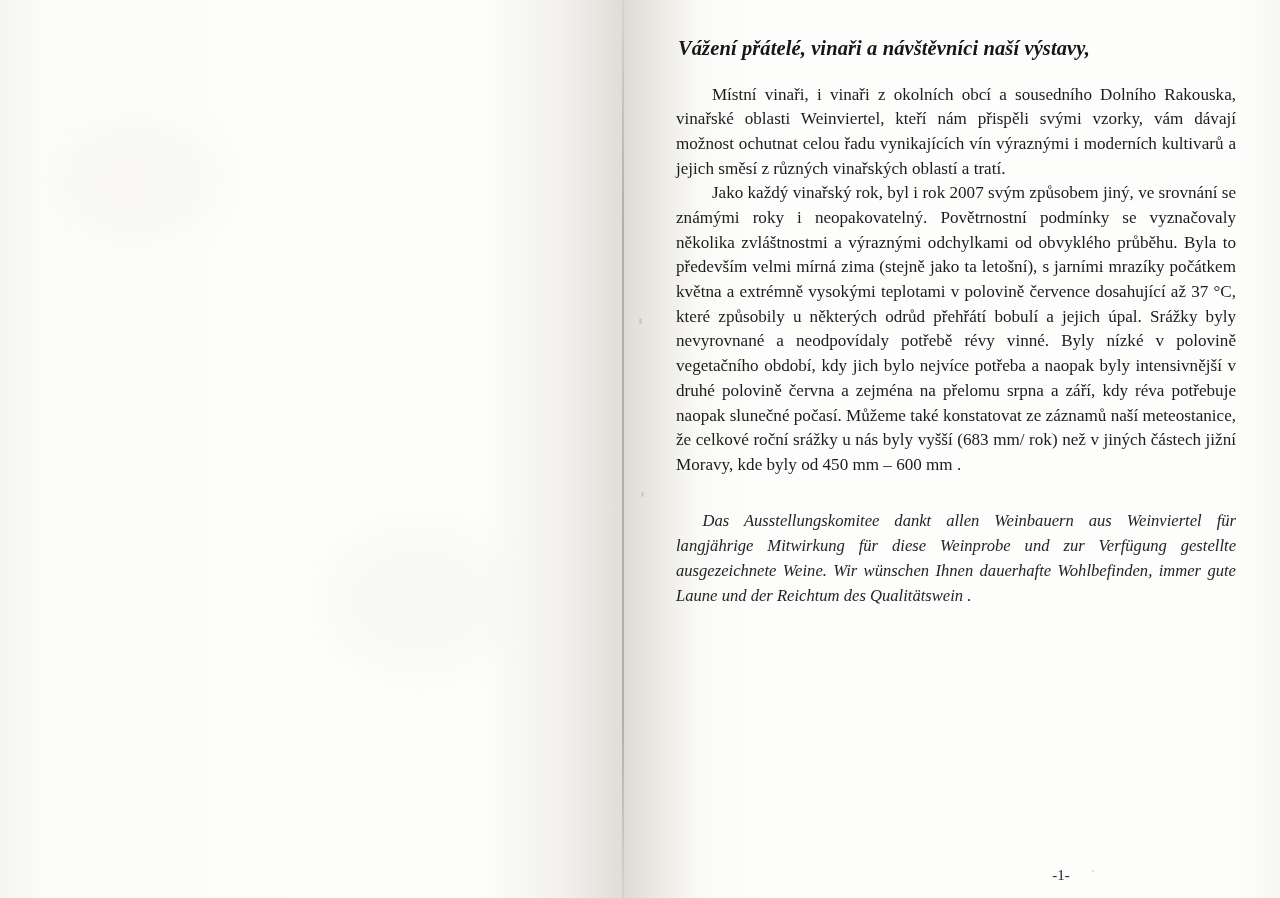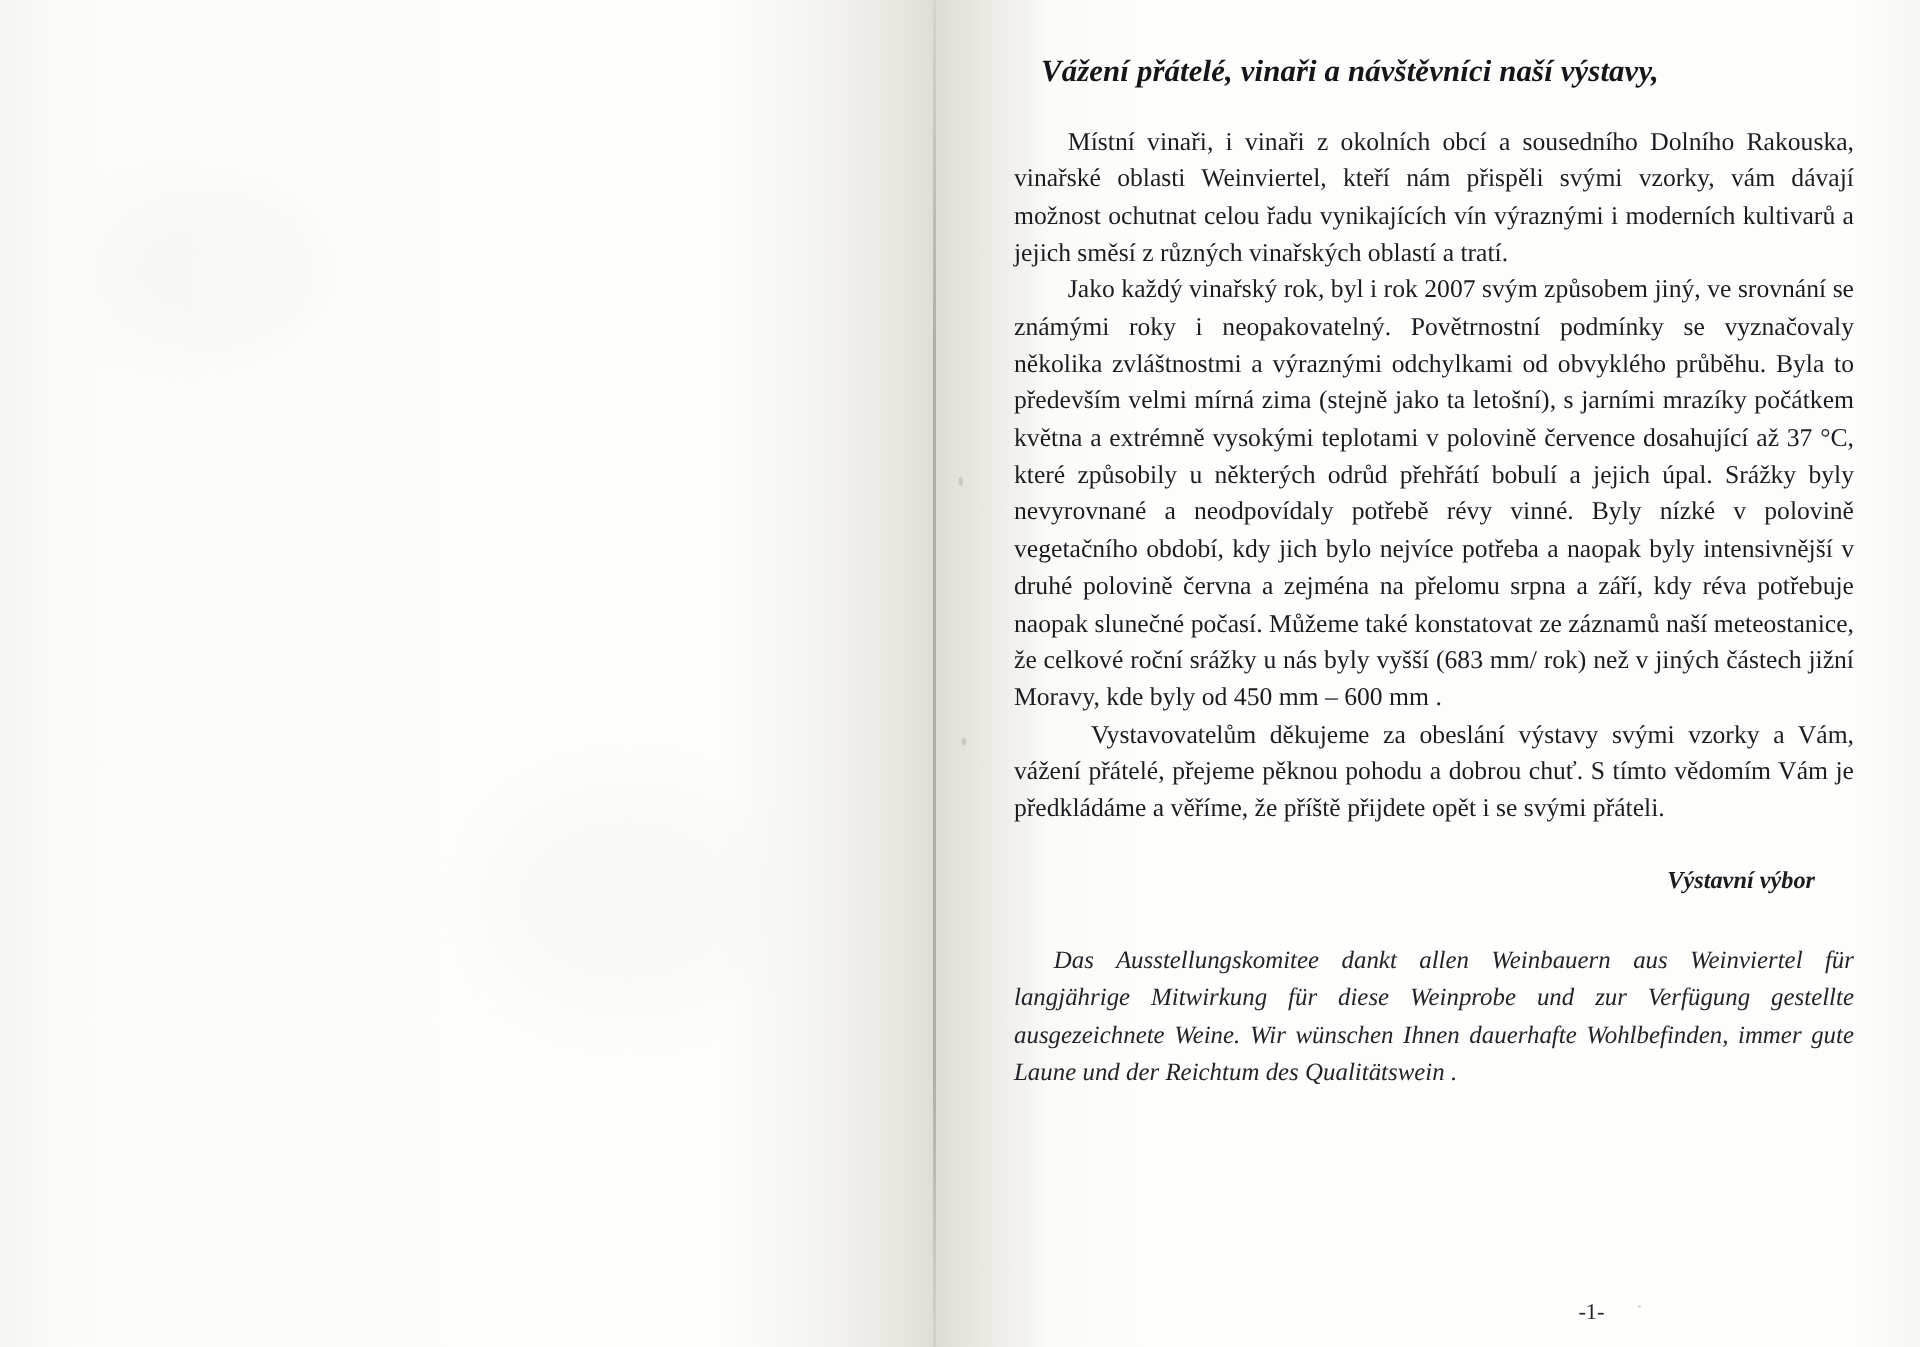--- a/index.html
+++ b/index.html
@@ -57,21 +57,21 @@
     width: 560px;
     height: 898px;
   }
 
   .doc-title {
     font-style: italic;
     font-weight: bold;
     font-size: 20.5px;
     color: #15151a;
     letter-spacing: .1px;
-    margin: 36px 0 0 18px;
+    margin: 36px 0 0 2px;
     line-height: 1.2;
   }
 
   .body-text {
     margin-top: 22px;
     font-size: 17.1px;
     line-height: 1.445;
     color: #1b1b20;
     text-align: justify;
     text-justify: inter-word;
@@ -137,21 +137,19 @@
 
 <div style="position:absolute;left:0;top:0;width:620px;height:898px;"></div>
 
 <div class="page-right">
 
   <div class="doc-title">Vážení přátelé, vinaři a  návštěvníci naší výstavy,</div>
 
   <div class="body-text">
     <p>Místní vinaři, i vinaři z okolních obcí a sousedního Dolního Rakouska, vinařské oblasti Weinviertel, kteří nám přispěli svými vzorky, vám dávají možnost ochutnat celou řadu vynikajících vín výraznými i moderních kultivarů a jejich směsí z různých vinařských oblastí a tratí.</p>
     <p>Jako každý vinařský rok, byl i rok 2007 svým způsobem jiný, ve srovnání se známými roky i neopakovatelný. Povětrnostní podmínky se vyznačovaly několika zvláštnostmi a výraznými odchylkami  od obvyklého průběhu. Byla to především velmi mírná zima  (stejně jako ta letošní), s jarními mrazíky počátkem května a extrémně vysokými teplotami v polovině července  dosahující až 37 °C, které způsobily u některých odrůd přehřátí bobulí a jejich úpal. Srážky byly nevyrovnané a neodpovídaly potřebě révy vinné. Byly nízké v polovině vegetačního období, kdy jich bylo nejvíce potřeba a naopak byly intensivnější v druhé polovině června a zejména na přelomu srpna a září, kdy réva potřebuje naopak slunečné počasí. Můžeme také konstatovat ze záznamů naší meteostanice,  že celkové roční srážky u nás byly vyšší (683 mm/ rok) než v jiných částech jižní Moravy, kde byly od 450 mm – 600 mm .</p>
-    <p class="indent-wide">Vystavovatelům děkujeme za obeslání výstavy svými vzorky a Vám, vážení přátelé, přejeme pěknou pohodu a dobrou chuť. S tímto vědomím Vám je předkládáme a věříme, že příště přijdete opět i se svými přáteli.</p>
   </div>
 
-  <div class="signature">Výstavní výbor</div>
 
   <div class="german-note">Das Ausstellungskomitee dankt allen Weinbauern aus Weinviertel für langjährige Mitwirkung für diese Weinprobe und zur Verfügung gestellte ausgezeichnete Weine. Wir wünschen Ihnen dauerhafte Wohlbefinden, immer gute Laune und der Reichtum des Qualitätswein .</div>
 
   <div class="page-number">-1-</div>
 </div>
 
 </body></html>

